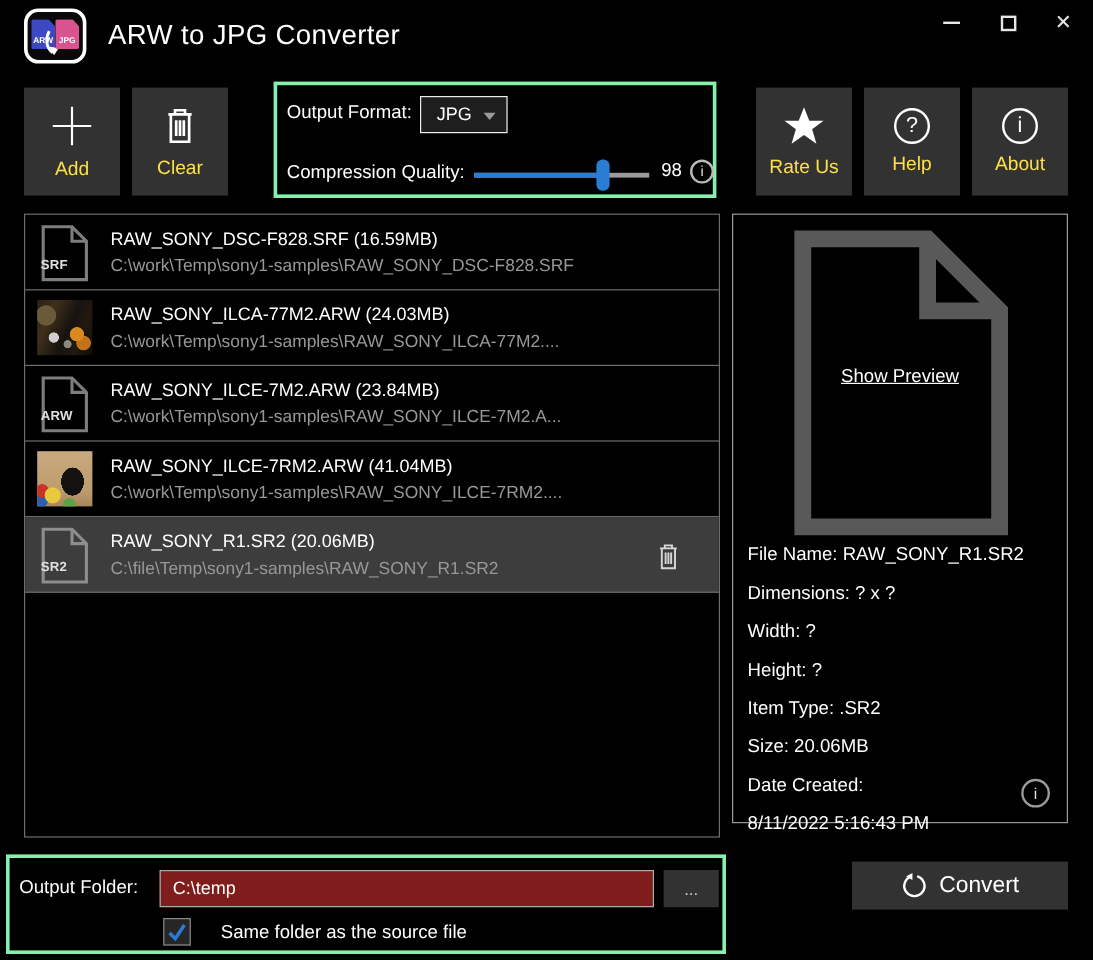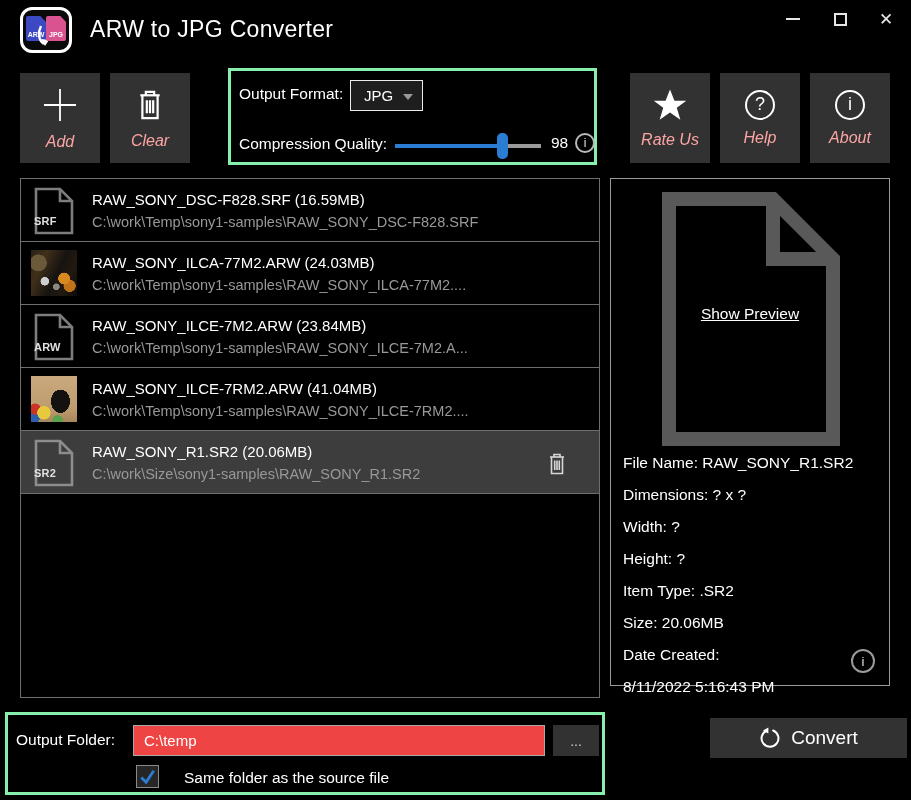--- a/index.html
+++ b/index.html
@@ -20,21 +20,21 @@
   .winctl { position:absolute; top:4px; width:30px; height:30px; display:flex;
     align-items:center; justify-content:center; color:#e6e6e6; cursor:pointer; }
   #btn-min { left:778px; } #btn-max { left:825px; } #btn-close { left:871px; font-size:17px; }
   #btn-min .bar { width:14px; height:2px; background:#e6e6e6; }
   #btn-max .sq { width:13px; height:13px; border:2px solid #e6e6e6; background:transparent; }
 
   
   .toolbtn { position:absolute; top:73px; width:80px; height:90px; background:#323232;
     display:flex; flex-direction:column; align-items:center; justify-content:center;
     gap:9px; cursor:pointer; }
-  .toolbtn .lbl { font-size:16px; color:#fca5a5;font-style:italic; }
+  .toolbtn .lbl { font-size:16px; color:#fde047; }
   #btn-add { left:20px; } #btn-clear { left:110px; }
   #btn-rate { left:630px; } #btn-help { left:720px; } #btn-about { left:810px; }
   .circle-icon { width:30px; height:30px; border:2px solid #fff; border-radius:50%;
     display:flex; align-items:center; justify-content:center; font-size:18px; color:#fff; }
 
   .red-box { position:absolute; border:3px solid #86efac; }
   #fmt-group { left:228px; top:68px; width:369px; height:97px; }
   #fmt-group .flabel { position:absolute; left:8px; font-size:15.5px; white-space:nowrap; }
   .dropdown { position:absolute; left:119px; top:9px; width:73px; height:31px;
     background:#1e1e1e; border:1px solid #ececec; display:flex; align-items:center;
@@ -88,31 +88,31 @@
   #show-preview { position:absolute; left:0; width:100%; top:126px; text-align:center;
     font-size:15.5px; text-decoration:underline; color:#fff; cursor:pointer; }
   #details { position:absolute; left:12px; top:268px; }
   #details div { height:32px; line-height:32px; font-size:15.5px; white-space:nowrap; }
   #panel-info { right:14px; bottom:12px; width:24px; height:24px; border-color:#9a9a9a; font-size:13px; }
 
   
   #out-group { left:5px; top:712px; width:600px; height:83px; }
   #out-label { position:absolute; left:8px; top:16px; font-size:15.5px; }
   #out-input { position:absolute; left:125px; top:10px; width:412px; height:31px;
-    background:#ef4444; border:1px solid #aaaaaa; color:#fff; font-size:15px;
+    background:#7f1d1d; border:1px solid #aaaaaa; color:#fff; font-size:15px;
     padding-left:10px; font-family:inherit; }
   #btn-browse { position:absolute; left:545px; top:10px; width:46px; height:31px;
     background:#323232; color:#cfcfcf; display:flex; align-items:center; justify-content:center;
     font-size:14px; cursor:pointer; }
   #same-folder-cb { position:absolute; left:128px; top:50px; width:23px; height:23px;
     background:#262626; border:1px solid #8a8a8a; cursor:pointer;
     display:flex; align-items:center; justify-content:center; }
   #same-folder-label { position:absolute; left:176px; top:54px; font-size:15.5px; }
 
-  #btn-convert { position:absolute; left:710px; top:718px; width:197px; height:40px;
+  #btn-convert { position:absolute; left:710px; top:718px; width:180px; height:40px;
     background:#323232; display:flex; align-items:center; justify-content:center;
     gap:10px; font-size:19px; cursor:pointer; }
 </style>
 </head>
 <body>
 
 <div id="app">
 
   <div class="app-icon">
     <div class="mini-file arw">
@@ -242,21 +242,21 @@
     <div class="row selected">
       <div class="row-icon">
         <svg width="46" height="48" viewBox="0 0 46 48">
             <path d="M5 2 H29 L41 14 V46 H5 Z" fill="none" stroke="#8d8d8d" stroke-width="2.6"></path>
             <path d="M29 2 V14 H41" fill="none" stroke="#8d8d8d" stroke-width="2.6"></path>
           </svg>
         <span class="badge-label">SR2</span>
       </div>
       <div>
         <div class="row-name">RAW_SONY_R1.SR2 (20.06MB)</div>
-        <div class="row-path">C:\work\Size\sony1-samples\RAW_SONY_R1.SR2</div>
+        <div class="row-path">C:\file\Temp\sony1-samples\RAW_SONY_R1.SR2</div>
       </div>
       <svg class="row-trash" width="24" height="26" viewBox="0 0 24 26" fill="none" stroke="#d8d8d8" stroke-width="1.6">
         <path d="M5 6 H19"></path>
           <path d="M9 6 V3.5 H15 V6"></path>
           <path d="M6.5 6 V22.5 H17.5 V6"></path>
         <path d="M9.7 9.5 V19 M12 9.5 V19 M14.3 9.5 V19"></path>
       </svg>
     </div>
 
   </div>

